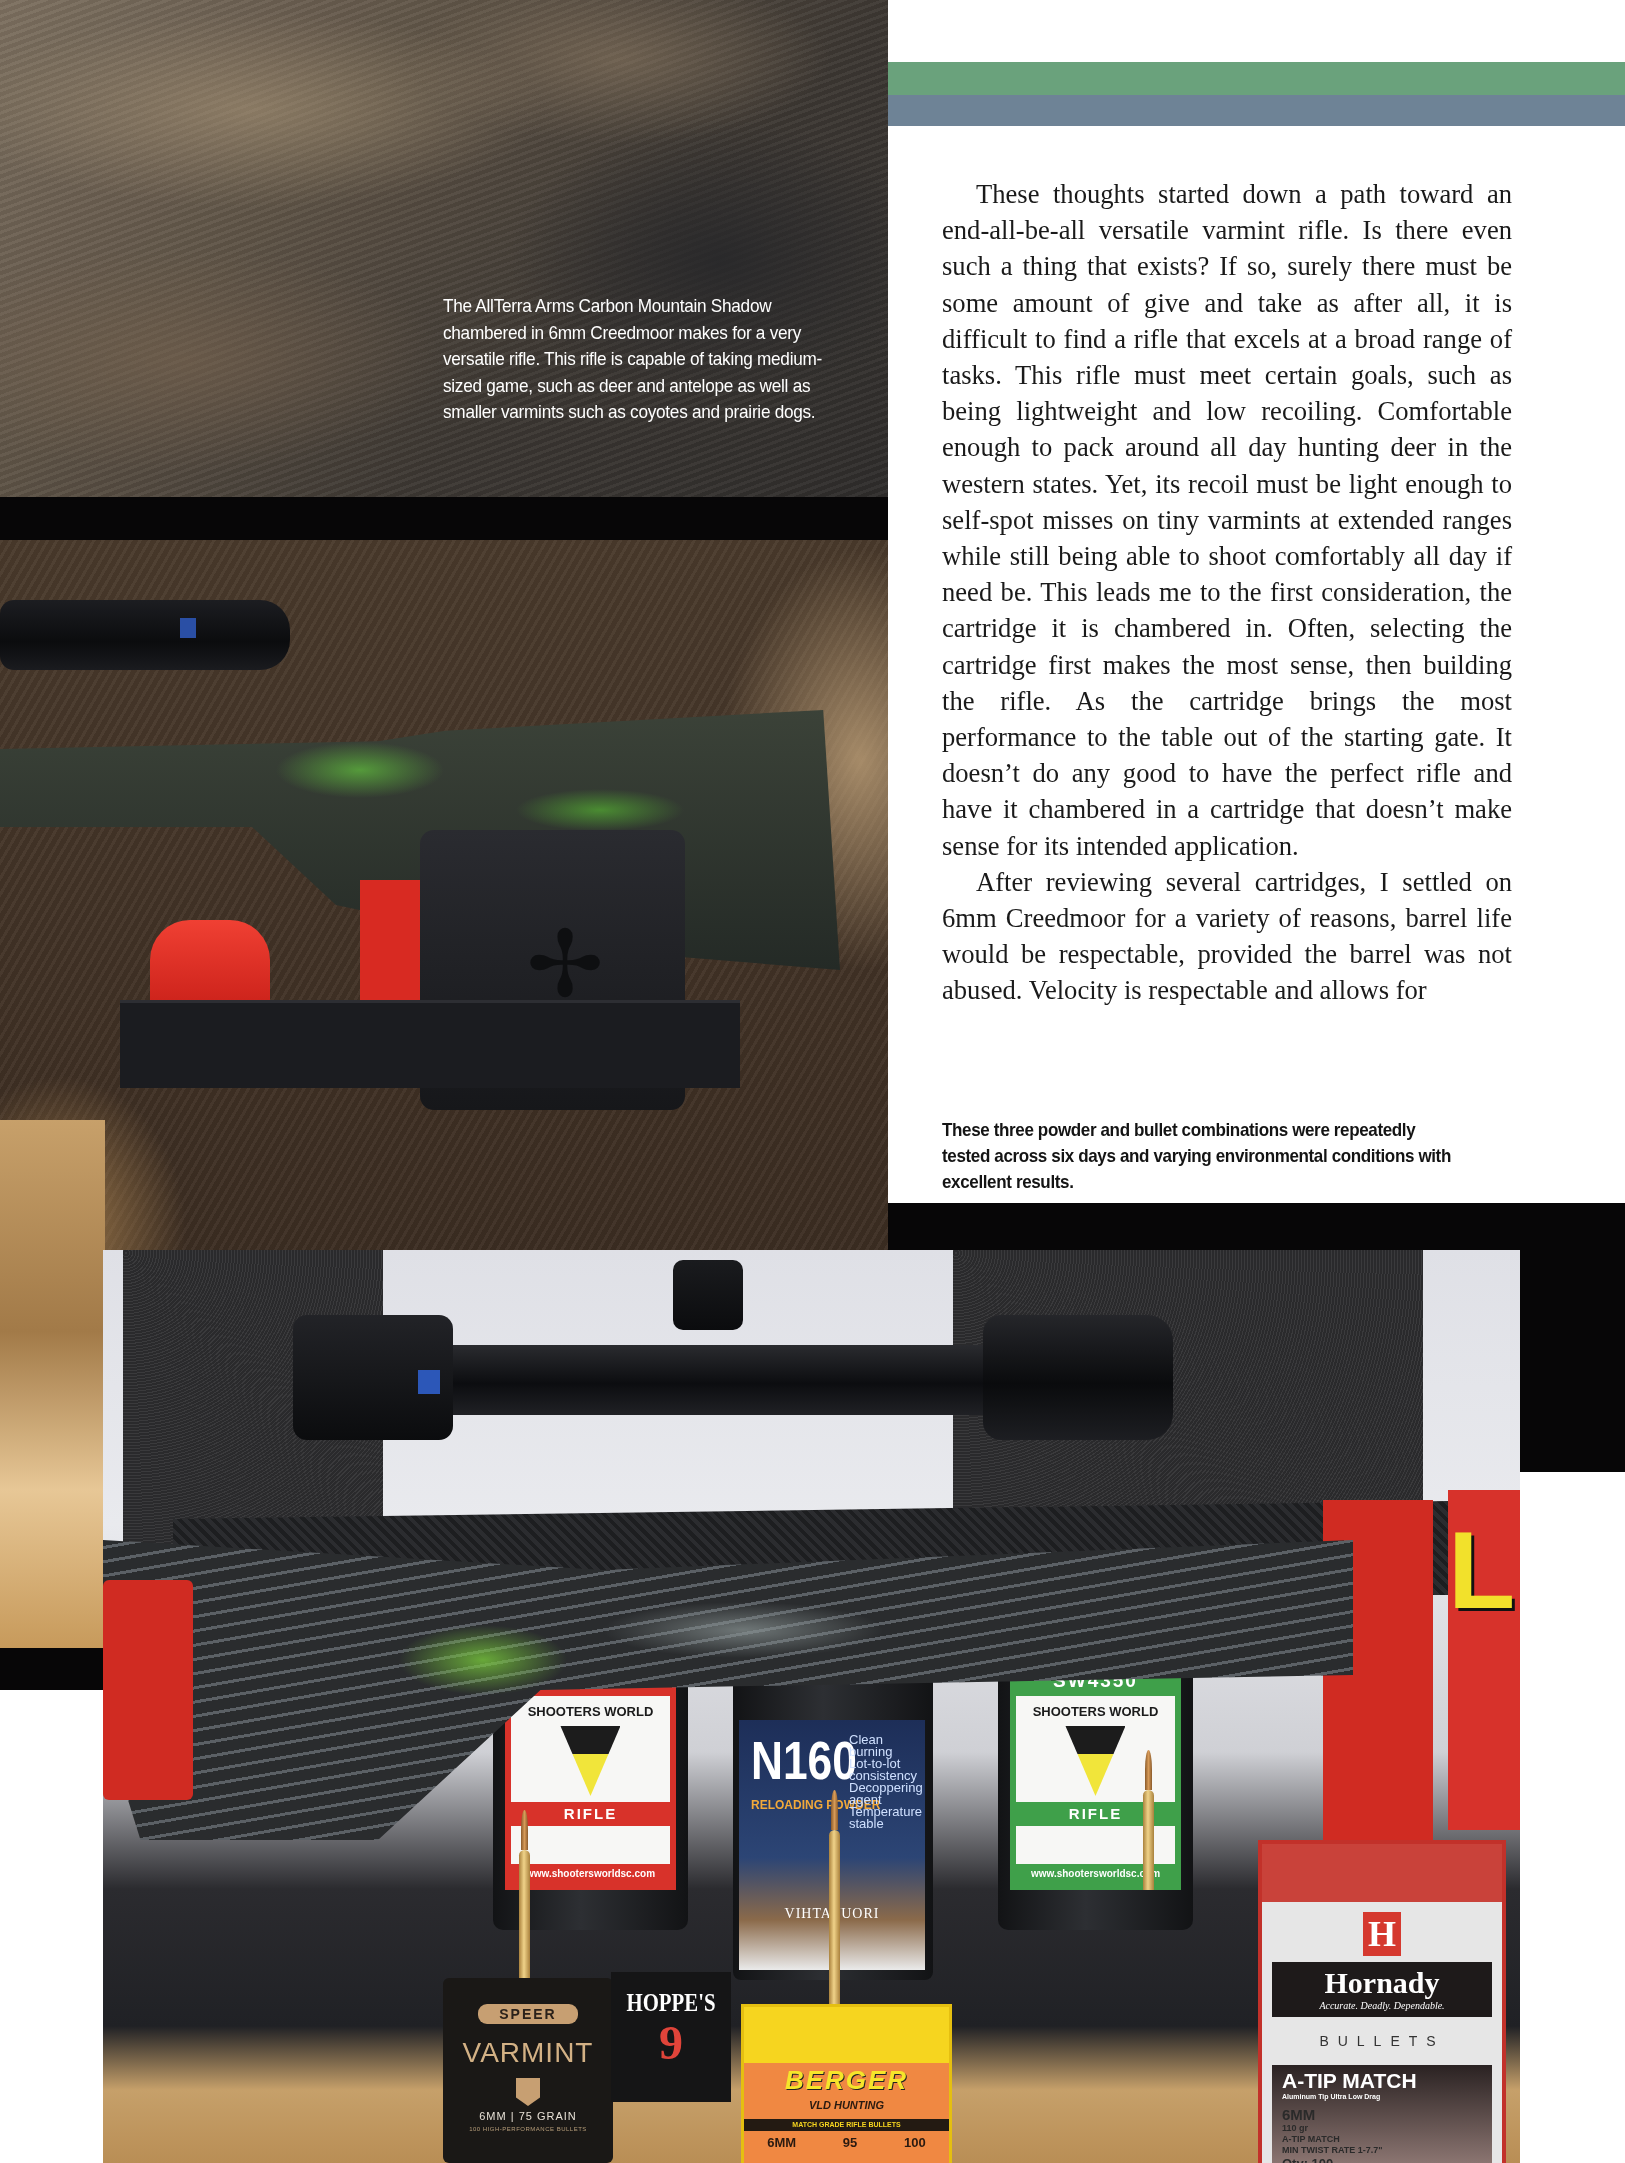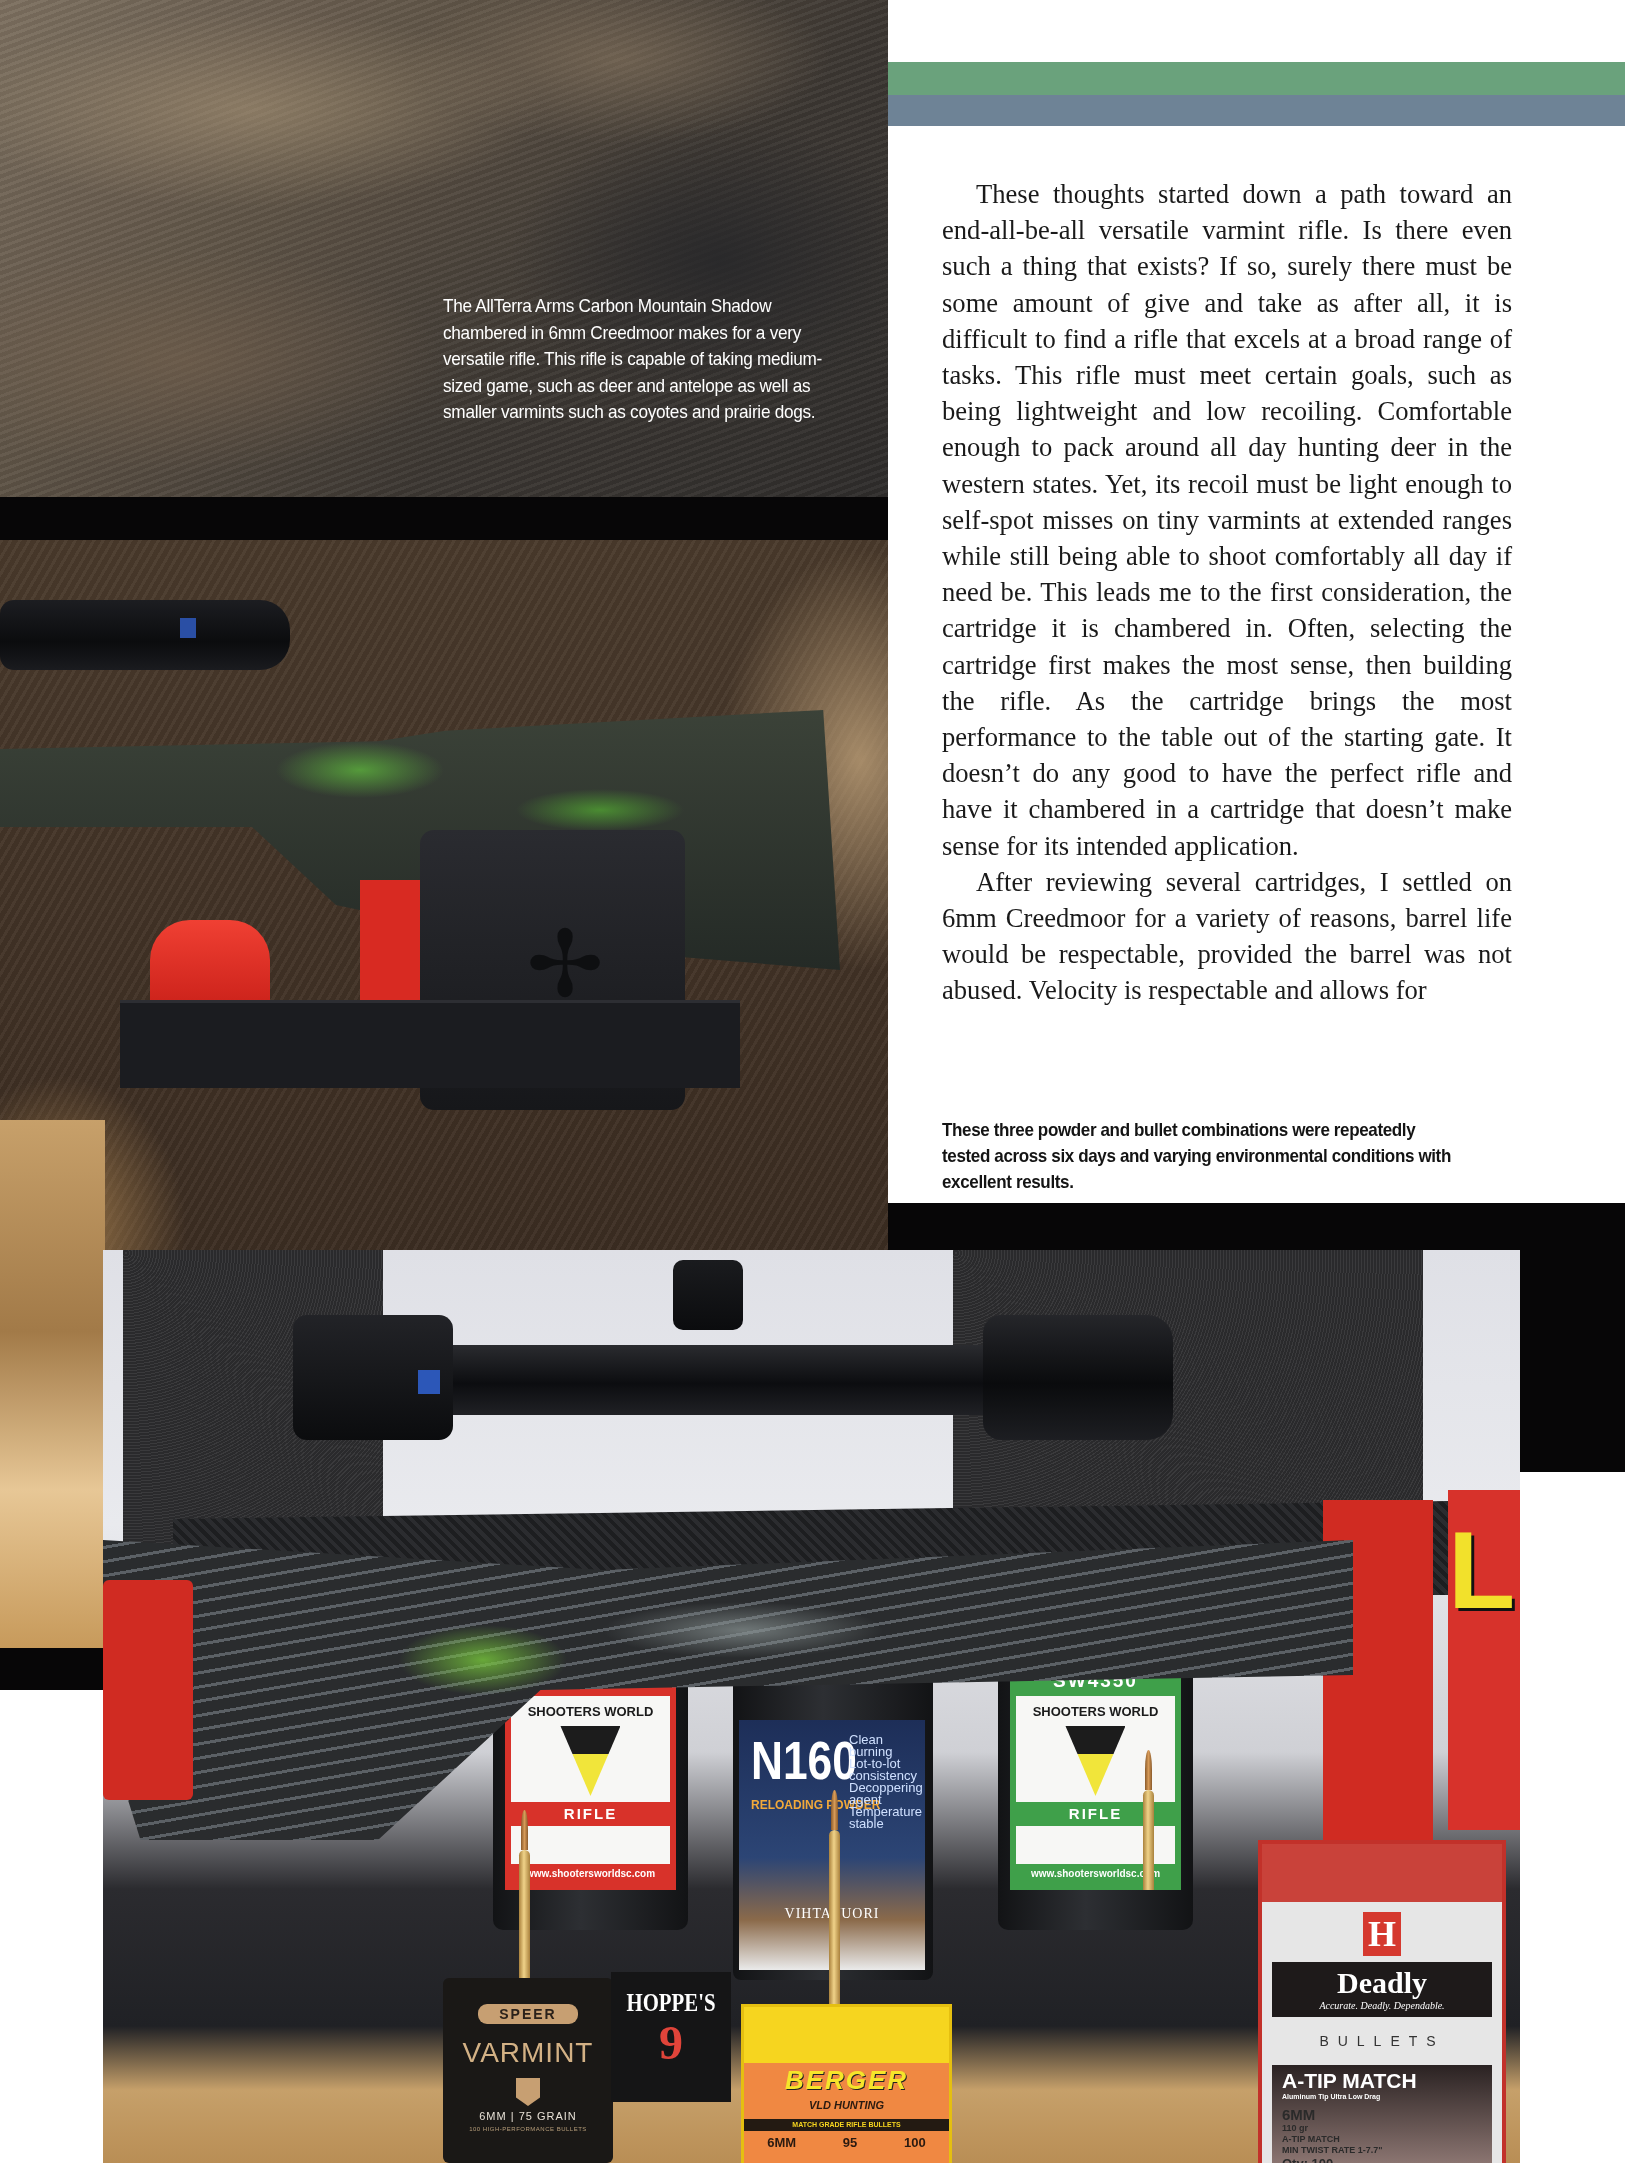--- a/index.html
+++ b/index.html
@@ -257,21 +257,21 @@
     <div class="specs">
       <span>6MM</span>
       <span>95</span>
       <span>100</span>
     </div>
   </div>
 
   <div class="box hornady">
     <div class="h-logo">H</div>
     <div class="panel">
-      <div class="name">Deadly</div>
+      <div class="name">Hornady</div>
       <div class="tag">Accurate. Deadly. Dependable.</div>
     </div>
     <div class="bullets">BULLETS</div>
     <div class="panel2">
       <div class="atip">A-TIP MATCH</div>
       <div class="atip-sub">Aluminum Tip Ultra Low Drag</div>
       <div class="cal">6MM</div>
       <div class="det">110 gr</div>
       <div class="det">A-TIP MATCH</div>
       <div class="det">MIN TWIST RATE 1-7.7"</div>

